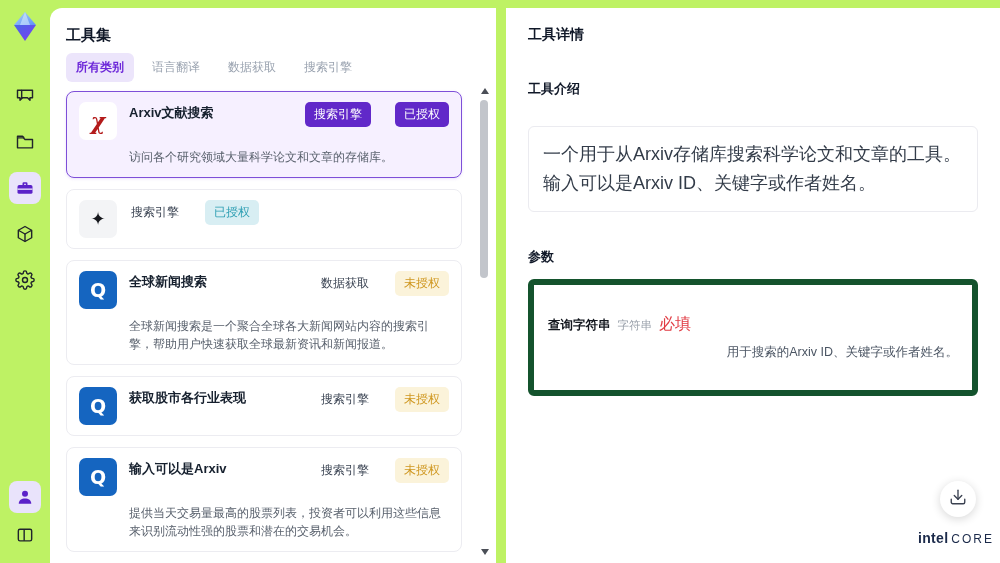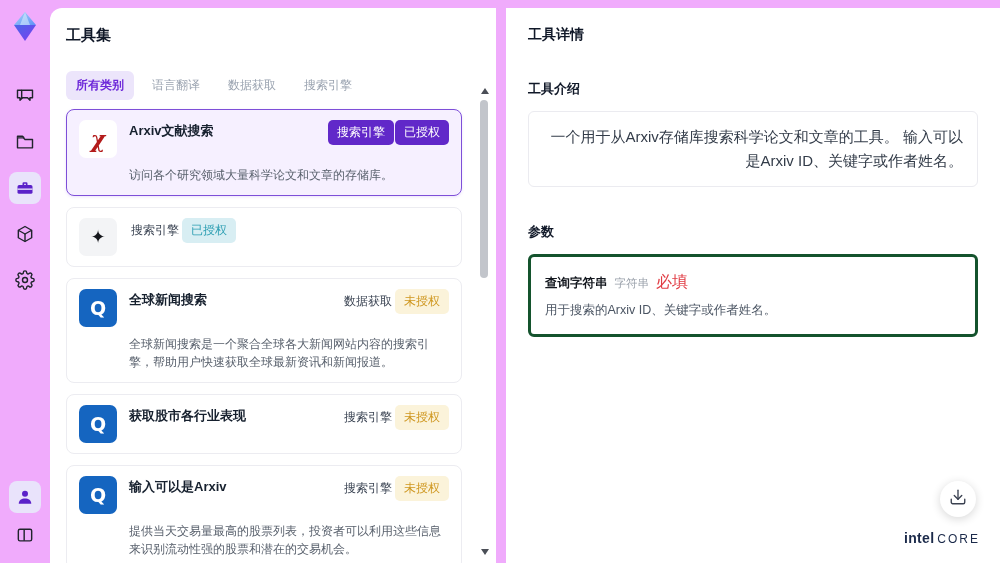--- a/index.html
+++ b/index.html
@@ -1,80 +1,80 @@
 <!DOCTYPE html>
 <html><head>
 <meta charset="utf-8">
 <style>
   * { margin:0; padding:0; box-sizing:border-box; }
   html,body { width:1000px; height:563px; overflow:hidden; }
   body { font-family:"Liberation Sans","DejaVu Sans",sans-serif; }
-  .app { position:relative; width:1000px; height:563px; background:#f0abfc; overflow:hidden;text-decoration:underline; }
+  .app { position:relative; width:1000px; height:563px; background:#bef264; overflow:hidden;text-decoration:underline; }
 
   
   .rail { position:absolute; left:0; top:0; width:50px; height:100%; display:flex; flex-direction:column; align-items:center; z-index:5; }
   .logo { margin-top:10px; width:32px; height:34px; }
   .rail-group { margin-top:36px; display:flex; flex-direction:column; gap:14px; }
   .rail-item { width:32px; height:32px; display:flex; align-items:center; justify-content:center; border-radius:8px; cursor:pointer; }
   .rail-item.active { background:#e9e3fb; }
   .rail-item svg { display:block; }
   .rail-spacer { flex:1; }
   .rail-bottom { display:flex; flex-direction:column; gap:6px; margin-bottom:12px; }
 
   
   .panel-left { position:absolute; left:50px; top:8px; width:446px; bottom:0; background:#fff; border-radius:12px 0 0 0; padding:18px 16px 0 16px; overflow:hidden; }
   .panel-right { position:absolute; left:506px; top:8px; right:0; bottom:0; background:#fff; padding:18px 22px; overflow:hidden; }
 
   .page-title { font-size:15px; font-weight:bold; color:#101828; }
 
-  .tabs { display:flex; gap:8px; margin-top:26px; align-items:center; }
+  .tabs { display:flex; gap:8px; margin-top:8px; align-items:center; }
   .tab { font-size:12px; color:#9aa3b0; padding:6px 10px; border-radius:6px; cursor:pointer; white-space:nowrap; }
   .tab.active { background:#ece5fb; color:#6d28d9; font-weight:bold; }
 
   .tool-list { margin-top:9px; display:flex; flex-direction:column; gap:11px; padding-right:18px; }
   .card { position:relative; background:#fff; border:1px solid #ececf1; border-radius:8px; padding:10px 12px; display:flex; gap:12px; cursor:pointer; }
   .card.selected { background:#f6f0ff; border:1.5px solid #7e4fd8; box-shadow:0 1px 3px rgba(124,58,237,.15); }
   .tool-icon { width:38px; height:38px; border-radius:7px; flex:none; display:flex; align-items:center; justify-content:center; }
   .icon-white { background:#fff; }
   .icon-gray  { background:#f3f4f6; }
   .icon-blue  { background:#1565c0; }
   .glyph-arxiv { color:#b31b1b; font-family:"DejaVu Serif",serif; font-style:italic; font-size:22px; font-weight:bold; }
   .glyph-star  { color:#16181d; font-size:18px; }
   .glyph-q     { color:#fff; font-size:19px; font-weight:bold; font-family:"DejaVu Sans",sans-serif; }
   .card-body { flex:1; min-width:0; }
-  .card-head { display:flex; align-items:flex-start; gap:1px; }
+  .card-head { display:flex; align-items:flex-start; gap:24px; }
   .tool-name { flex:1; font-size:13px; font-weight:bold; color:#16202e; padding-top:2px; }
   .tool-desc { font-size:12px; color:#59616d; line-height:1.55; margin-top:21px; }
   .cat-text { font-size:12px; color:#3c4554; padding:4px 2px; white-space:nowrap; }
   .badge { font-size:12px; padding:4px 9px; border-radius:5px; white-space:nowrap; }
   .badge-purple { background:#6128c9; color:#fff; }
   .badge-teal   { background:#d8eef3; color:#2e9fb3; }
   .badge-orange { background:#fbf3da; color:#cf9720; }
 
   
   .sb-track { position:absolute; top:80px; bottom:8px; right:6px; width:11px; }
   .sb-arrow { position:absolute; left:2px; width:0; height:0; border-left:4px solid transparent; border-right:4px solid transparent; cursor:pointer; }
   .sb-arrow.up { top:0; border-bottom:6px solid #4b4f57; }
   .sb-arrow.down { bottom:0; border-top:6px solid #4b4f57; }
   .sb-thumb { position:absolute; top:12px; left:1px; width:8px; height:178px; background:#c2c5cb; border-radius:4px; cursor:pointer; }
 
   
   .detail-title { font-size:14px; font-weight:bold; color:#101828; }
   .section-title { font-size:13px; font-weight:bold; color:#101828; margin-top:36px; }
-  .info-box { margin-top:13px; border:1px solid #ebebf0; border-radius:6px; padding:13px 14px; font-size:15px; color:#333c49; line-height:1.6; background:#fff;text-align:right; }
-  .param-box { margin-top:13px; border:3px solid #14532d; border-radius:6px; padding:15px 14px; background:#fff; }
+  .info-box { margin-top:28px; border:1px solid #ebebf0; border-radius:6px; padding:13px 14px; font-size:18px; color:#333c49; line-height:1.6; background:#fff; }
+  .param-box { margin-top:13px; border:6px solid #14532d; border-radius:6px; padding:29px 14px; background:#fff;text-align:right; }
   .param-head { display:flex; align-items:baseline; gap:7px; }
   .param-name { font-size:12.5px; font-weight:bold; color:#14181f; }
   .param-type { font-size:11.5px; color:#9aa1ab; }
   .param-required { font-size:16px; color:#e13c44; }
   .param-desc { margin-top:9px; font-size:12.5px; color:#4b5563; }
 
   
   .fab { position:absolute; right:24px; bottom:46px; width:36px; height:36px; border-radius:50%; background:#fff; box-shadow:0 2px 10px rgba(0,0,0,.16); display:flex; align-items:center; justify-content:center; cursor:pointer; z-index:6; }
-  .intel { position:absolute; right:20px; bottom:16px; color:#1b2a4a; z-index:6; white-space:nowrap; }
+  .intel { position:absolute; right:6px; bottom:16px; color:#1b2a4a; z-index:6; white-space:nowrap; }
   .intel .i-name { font-size:14px; font-weight:bold; letter-spacing:.3px; }
   .intel .i-core { font-size:12px; font-weight:400; letter-spacing:2px; margin-left:3px; }
 </style>
 </head>
 <body>
 
 <div class="app">
 
   <div class="rail">
     <div class="logo">

